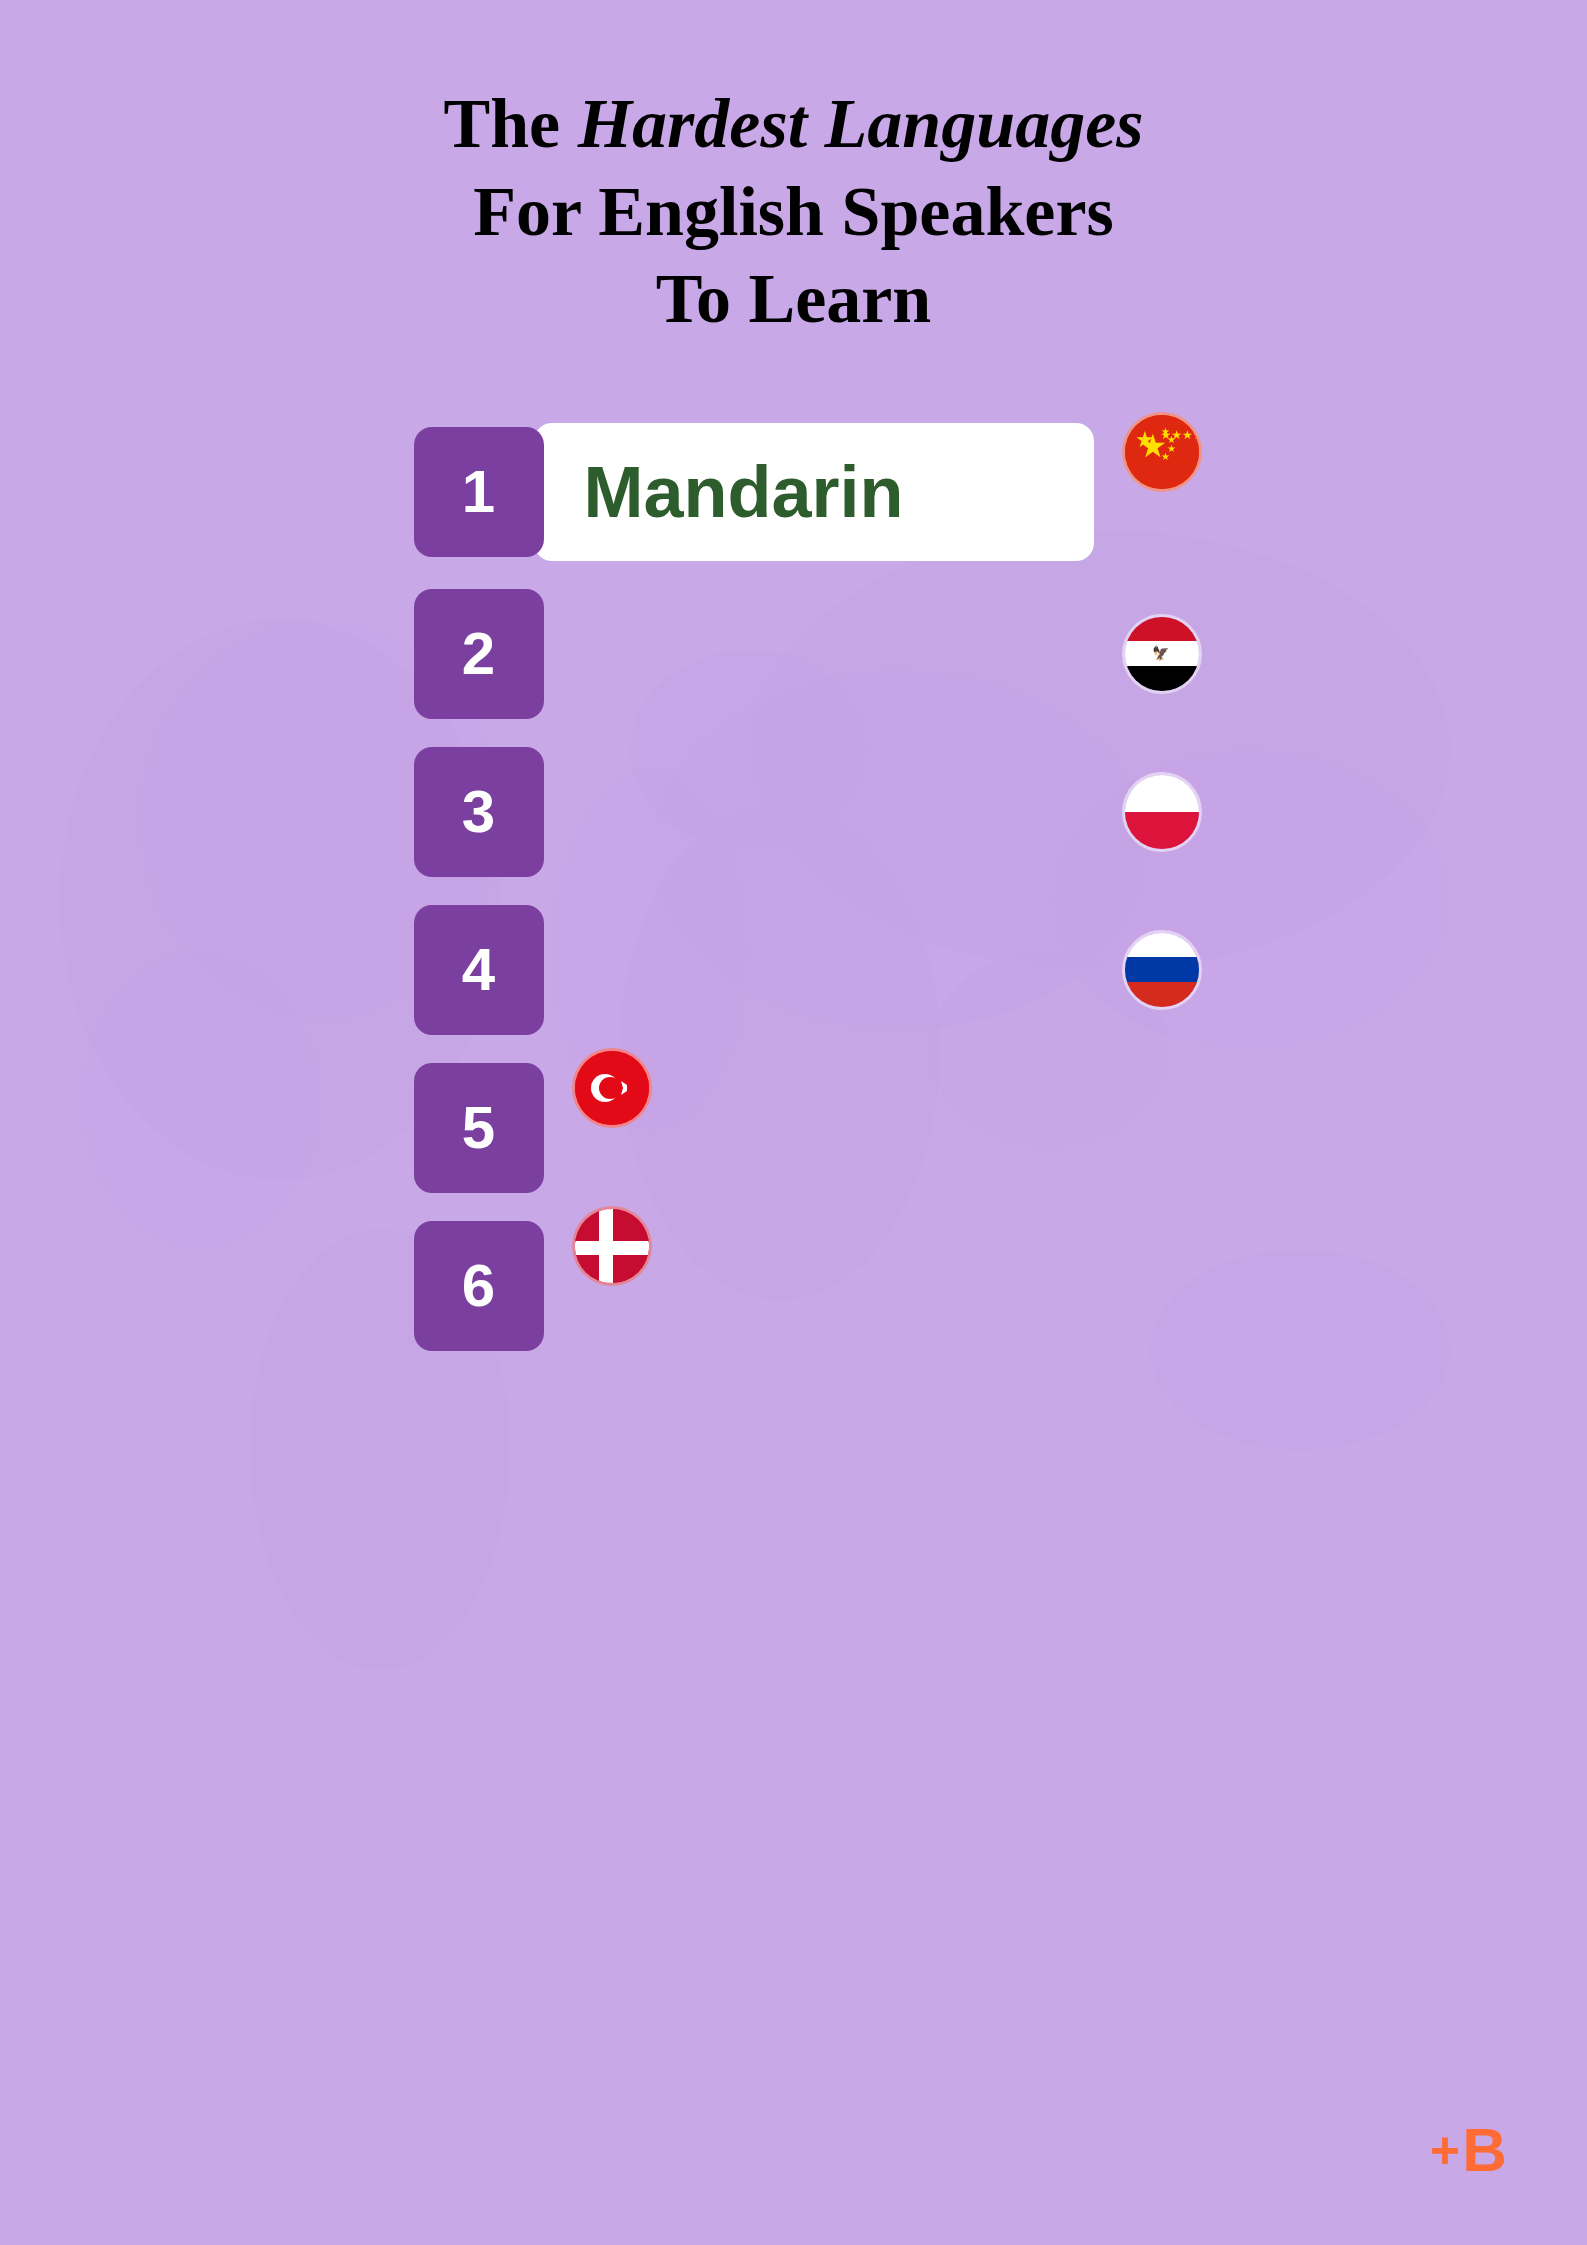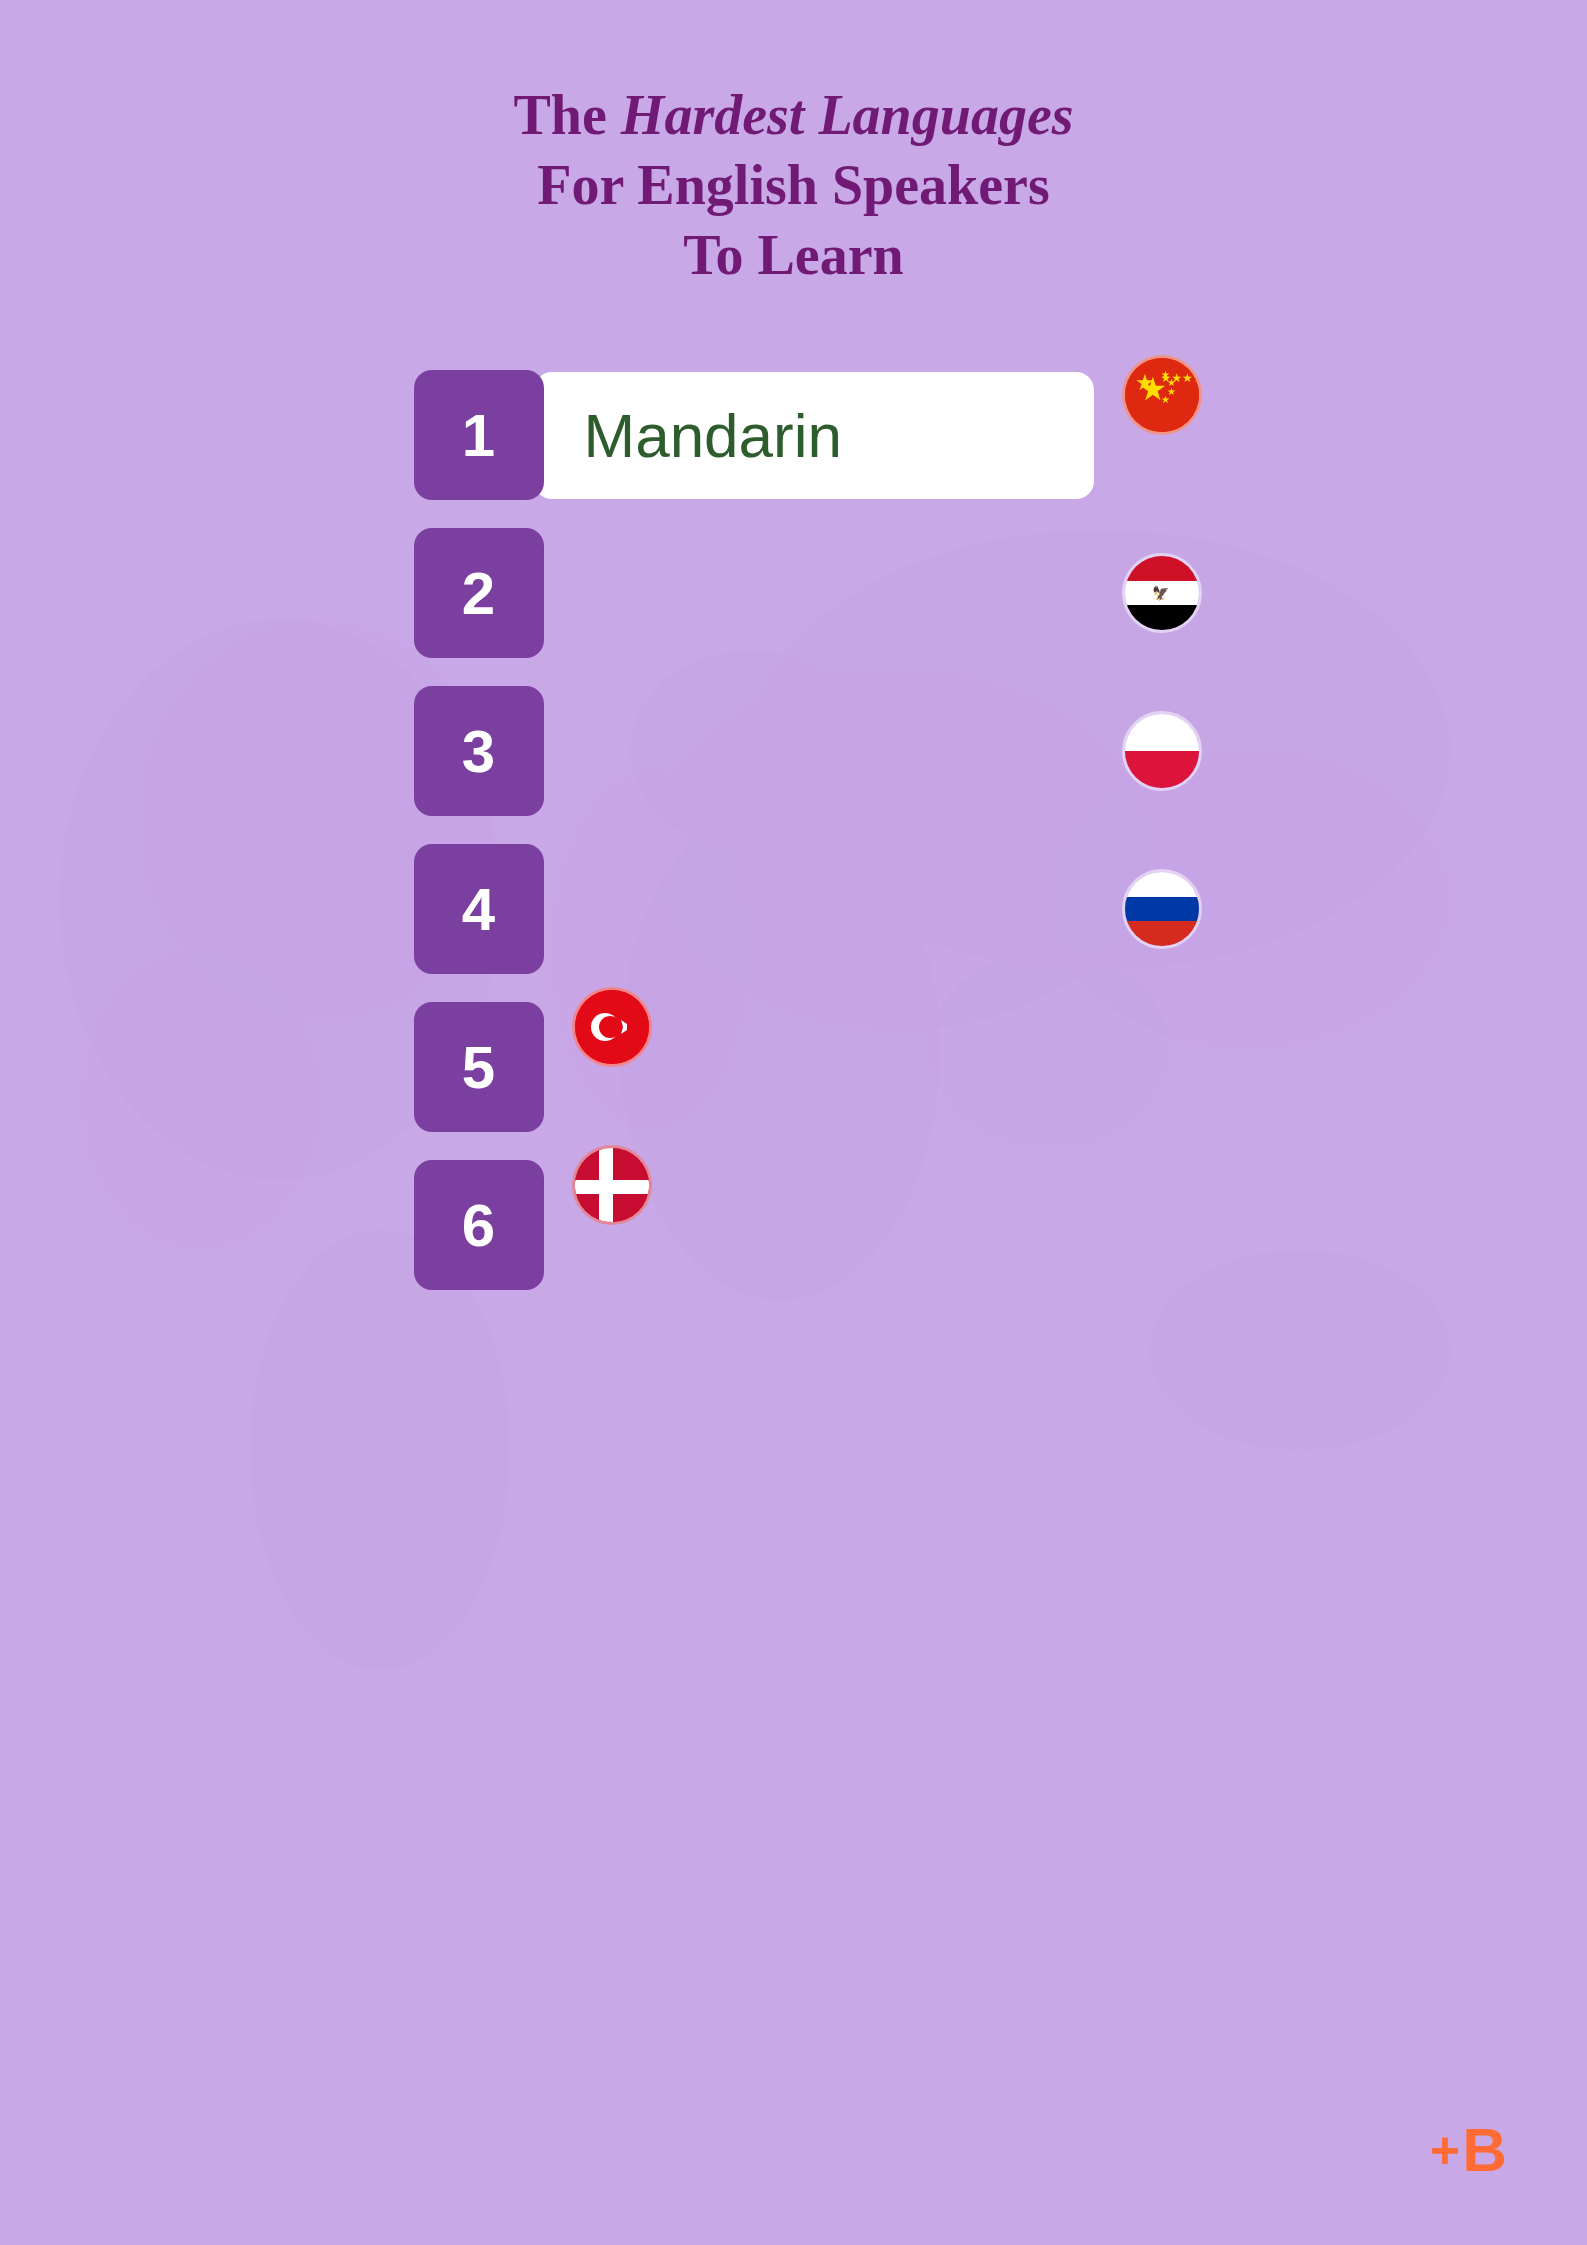--- a/index.html
+++ b/index.html
@@ -29,22 +29,22 @@
       align-items: center;
       padding-top: 80px;
     }
 
     .title-section {
       text-align: center;
       margin-bottom: 80px;
     }
 
     .title-section h1 {
-      font-size: 56px;
-      color: #701a75;
+      font-size: 70px;
+      color: #000000;
       line-height: 1.25;
       font-weight: 700;
     }
 
     .title-section h1 em {
       font-style: italic;
       font-weight: 700;
     }
 
     .list-container {
@@ -84,22 +84,22 @@
       border-radius: 18px;
       margin-left: -10px;
       padding: 28px 30px 28px 50px;
       flex: 1;
       display: flex;
       align-items: center;
       min-height: 110px;
     }
 
     .language-name {
-      font-size: 62px;
-      font-weight: 400;
+      font-size: 72px;
+      font-weight: 700;
       color: #2d5c2d;
       font-family: 'Arial', 'Helvetica', sans-serif;
     }
 
     .flag-circle {
       position: absolute;
       right: -28px;
       top: 50%;
       transform: translateY(-50%);
       width: 80px;

